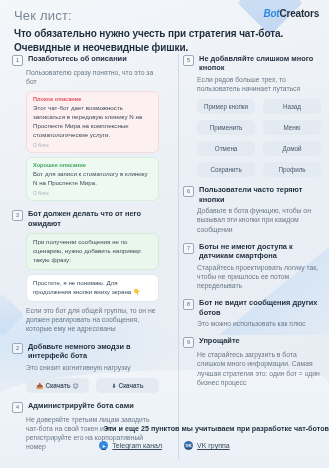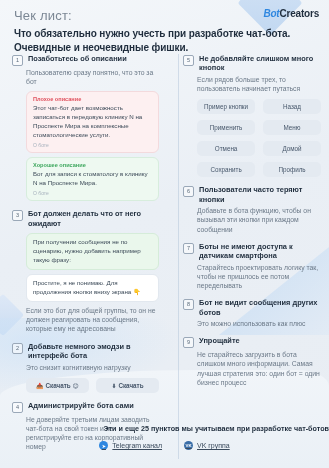--- a/index.html
+++ b/index.html
@@ -87,21 +87,21 @@
 <div class="page">
   <div class="diamond d1"></div>
   <div class="diamond d2"></div>
   <div class="diamond d3"></div>
   <div class="swoosh"></div>
   <div class="swoosh2"></div>
   <div class="footer-wave"></div>
 
   <div class="header">
     <div class="kicker">Чек лист:</div>
-    <div class="title">Что обязательно нужно учесть при разработке чат-бота. Очевидные и неочевидные фишки.</div>
+    <div class="title">Что обязательно нужно учесть при стратегия чат-бота. Очевидные и неочевидные фишки.</div>
     <div class="logo">
       <span class="b">Bot</span><span>Creators</span>
     </div>
   </div>
 
   <div class="cols">
     <div class="col left">
 
       <div class="item">
         <div class="item-head">

